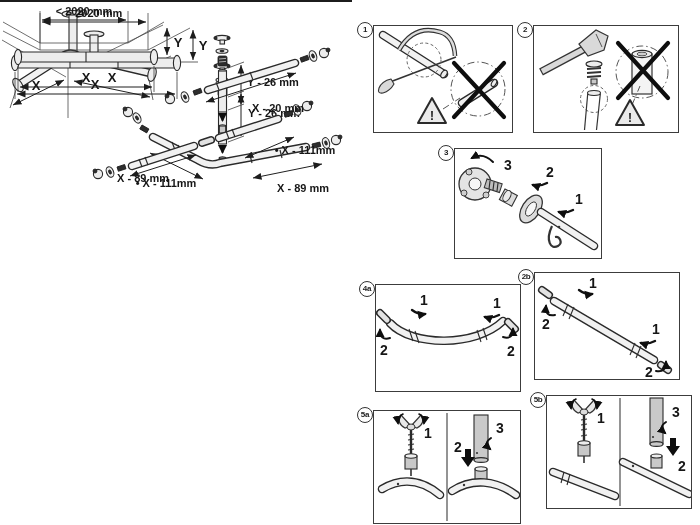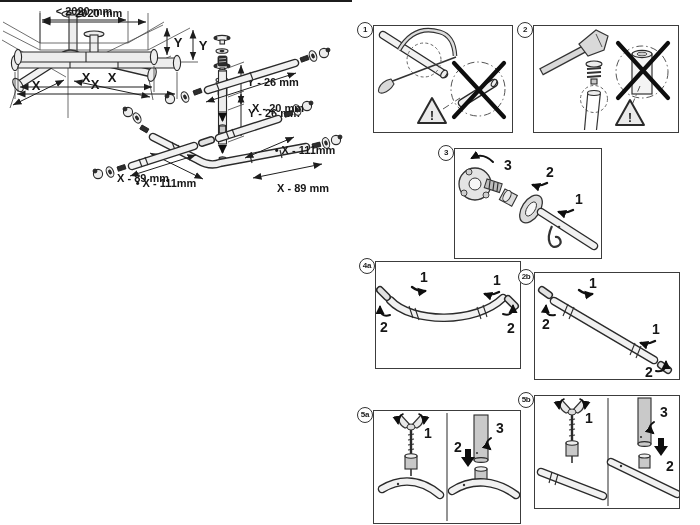--- a/index.html
+++ b/index.html
@@ -382,21 +382,21 @@
         <path class="tubeI" d="M86,63 L139,97"></path>
       <circle cx="104" cy="78" r="1.3" fill="#333"></circle>
       <path d="M97,77 C90,92 96,101 103,97 C108,94 105,87 100,88" fill="none" stroke="#333" stroke-width="2.2"></path>
       <path class="swoosh" d="M92,34 q-8,4 -14,2" marker-end="url(#bh)"></path>
       <text class="step" x="91" y="28">2</text>
       <path class="swoosh" d="M118,61 q-8,4 -14,2" marker-end="url(#bh)"></path>
       <text class="step" x="120" y="55">1</text>
     </svg>
   </div>
 
-  <div class="panel" style="left:375px;top:261px;width:144px;height:106px">
+  <div class="panel" style="left:375px;top:284px;width:144px;height:106px">
     <span class="plabel">4a</span>
     <svg width="144" height="106" viewBox="0 0 144 106">
       <path class="tubeO" d="M14,38 C36,62 100,62 127,36"></path>
       <path class="tubeI" d="M14,38 C36,62 100,62 127,36"></path>
       <line class="tick" x1="33" y1="44" x2="37" y2="56"></line>
         <line class="tick" x1="39" y1="46" x2="43" y2="58"></line>
       <line class="tick" x1="101" y1="45" x2="105" y2="57"></line>
         <line class="tick" x1="107" y1="43" x2="111" y2="55"></line>
       <path class="capO" d="M4,28 L11,35"></path>
         <path class="capI" d="M4,28 L11,35"></path>
@@ -476,21 +476,21 @@
       <g>
         <rect class="partG" x="101" y="58" width="12" height="12"></rect>
         <ellipse class="part" cx="107" cy="58" rx="6" ry="2.2"></ellipse>
       </g>
       <path class="tubeO" d="M78,80 C98,67 122,69 142,84"></path>
         <path class="tubeI" d="M78,80 C98,67 122,69 142,84"></path>
       <circle cx="90" cy="74" r="1.2" fill="#333"></circle>
     </svg>
   </div>
 
-  <div class="panel" style="left:534px;top:395px;width:144px;height:112px">
+  <div class="panel" style="left:546px;top:395px;width:144px;height:112px">
     <span class="plabel">5b</span>
     <svg width="144" height="112" viewBox="0 0 144 112">
       <line class="subdiv" x1="73" y1="2" x2="73" y2="110"></line>
       <g>
         <path d="M37,15 L27,4 Q22,12 31,17 Z" fill="#e8e8e8" stroke="#333" stroke-width="1.2"></path>
         <path d="M37,15 L47,4 Q52,12 43,17 Z" fill="#e8e8e8" stroke="#333" stroke-width="1.2"></path>
         <ellipse cx="37" cy="16" rx="4" ry="3" fill="#dcdcdc" stroke="#333" stroke-width="1"></ellipse>
         <path class="rotS" d="M29,3 Q23,6 24,12" marker-end="url(#bh)"></path>
         <path class="rotS" d="M45,3 Q51,6 50,12" marker-end="url(#bh)"></path>
       </g>

